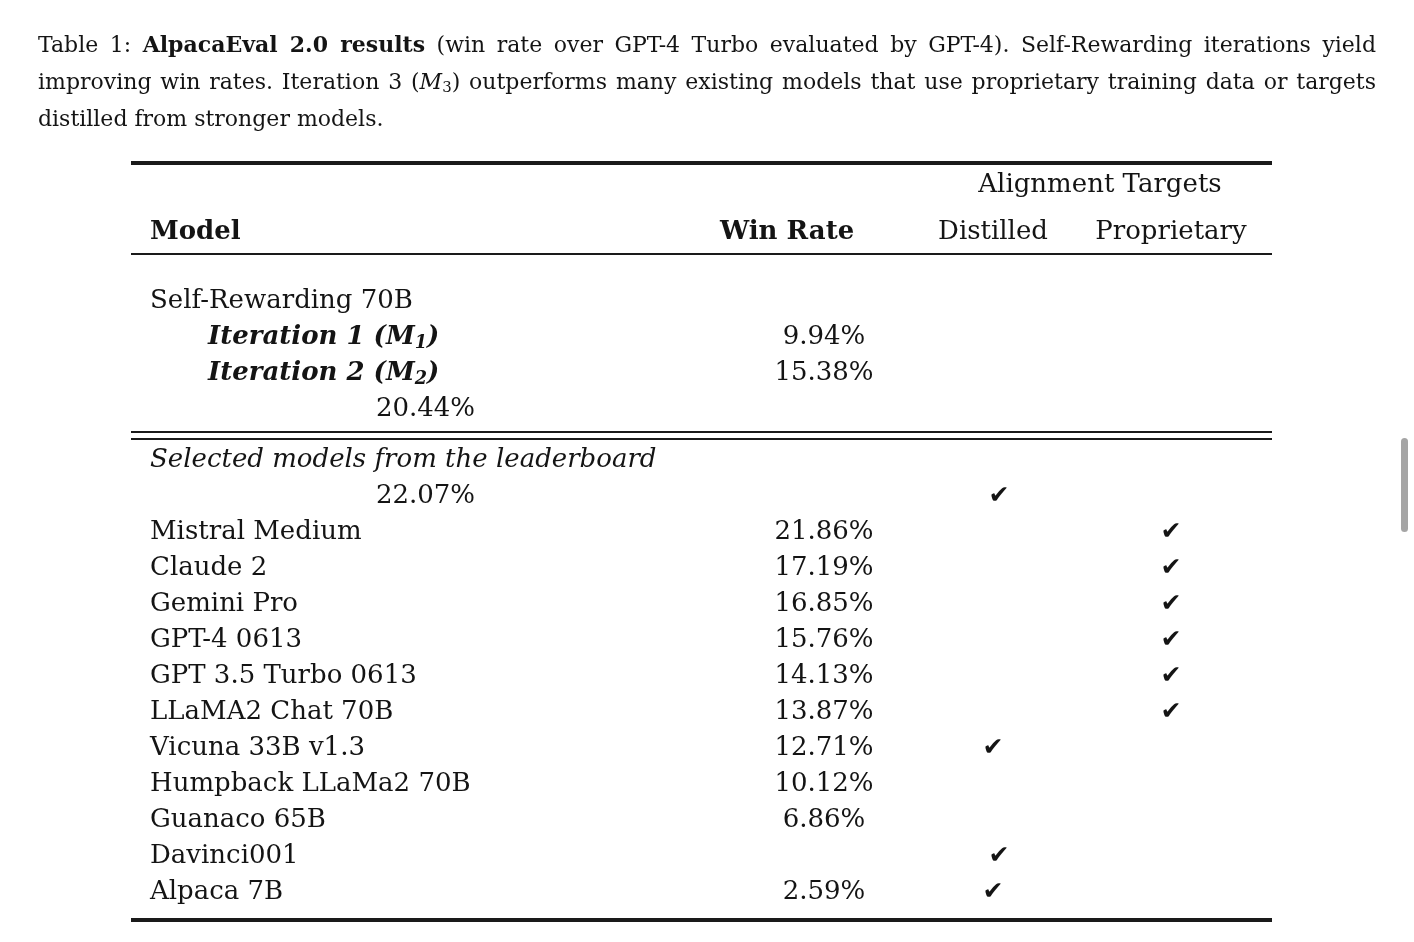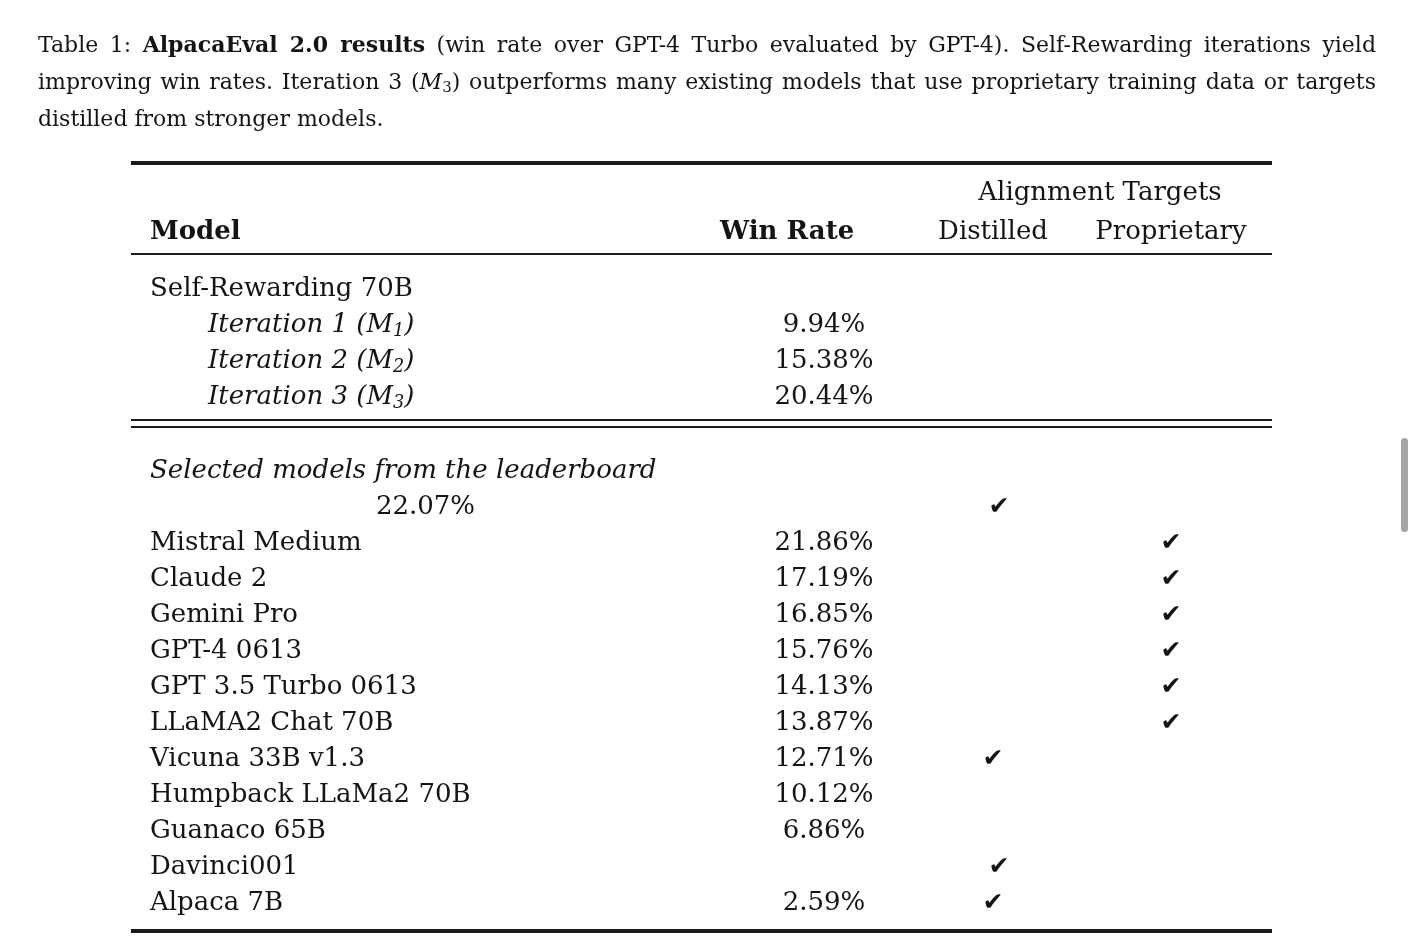--- a/index.html
+++ b/index.html
@@ -40,44 +40,43 @@
     border-top: 2px solid #1a1a1a;
     border-bottom: 2px solid #1a1a1a;
   }
 
   .thead { position: relative; height: 88px; }
   .span-head {
     position: absolute;
     left: 797px; top: 3px; width: 344px;
     text-align: center;
     white-space: nowrap;
-    margin-top: 8px;
   }
   .head-row {
     position: absolute;
     left: 0; right: 0; bottom: 8px;
     display: grid;
     grid-template-columns: 589px 208px 130px 214px;
   }
   .h-model { font-weight: bold; padding-left: 19px; }
   .h-win   { font-weight: bold; }
   .h-dist  { text-align: center; }
   .h-prop  { text-align: center; padding-left: 12px; }
 
-  .sec-a { padding: 14px 0 6px 0; }
-  .sec-b { padding: 23px 0 10px 0; }
+  .sec-a { padding: 26px 0 6px 0; }
+  .sec-b { padding: 0 0 10px 0; }
 
   .row {
     display: grid;
     grid-template-columns: 589px 208px 130px 214px;
     height: 36px;
     align-items: center;
   }
   .m { padding-left: 19px; white-space: nowrap; }
-  .m.ind { padding-left: 77px; font-style: italic; }
+  .m.ind { padding-left: 77px; font-style: italic; font-weight: bold; }
   .group-cell { grid-column: 1 / -1; padding-left: 19px; white-space: nowrap; }
   .sec-b .group-cell { font-style: italic; }
   .win { text-align: center; }
   .chk {
     text-align: center;
     font-family: "DejaVu Sans", sans-serif;
     font-size: 25px;
   }
   .chk.p { padding-left: 12px; }
 
@@ -123,21 +122,20 @@
       <div class="chk"></div>
       <div class="chk p"></div>
     </div>
     <div class="row">
       <div class="m ind"><span>Iteration 2 (M</span><sub>2</sub><span>)</span></div>
       <div class="win">15.38%</div>
       <div class="chk"></div>
       <div class="chk p"></div>
     </div>
     <div class="row">
-      <div class="m ind"><span>Iteration 3 (M</span><sub>3</sub><span>)</span></div>
       <div class="win">20.44%</div>
       <div class="chk"></div>
       <div class="chk p"></div>
     </div>
   </div>
 
   <div class="rule-double"></div>
 
   <div class="sec-b">
     <div class="row">

